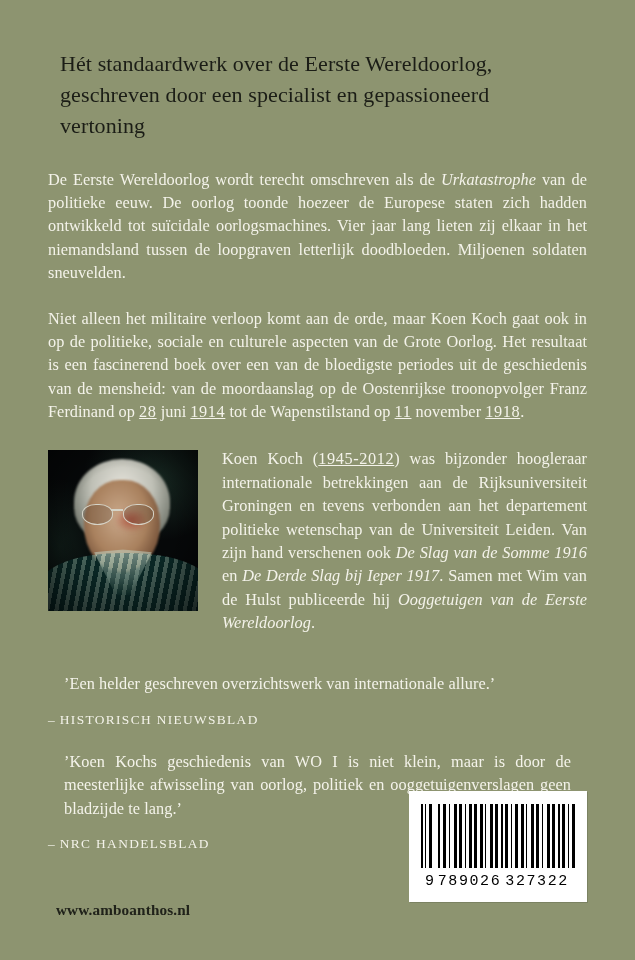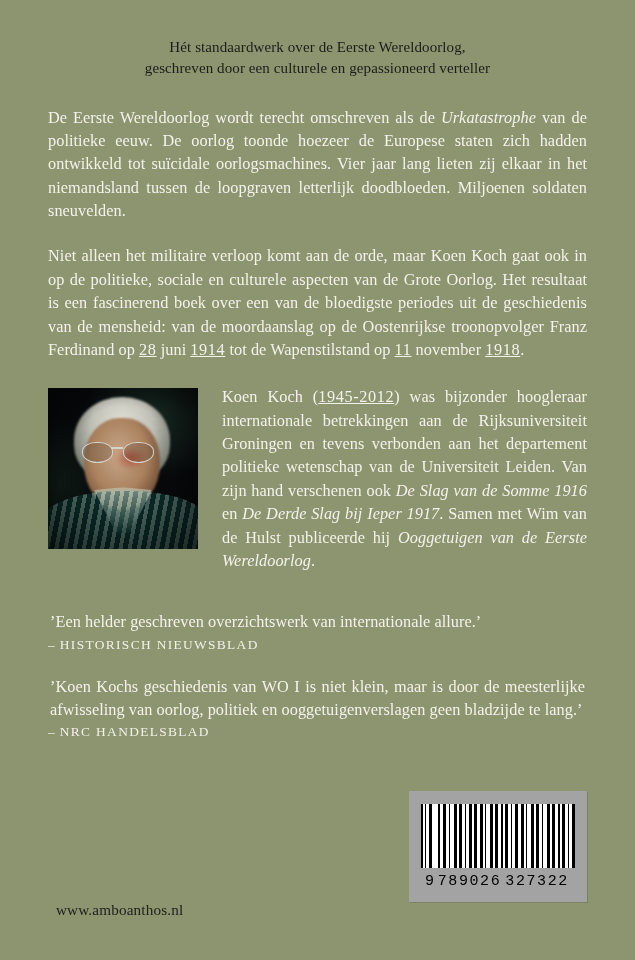--- a/index.html
+++ b/index.html
@@ -18,25 +18,25 @@
 
   .page {
     position: absolute;
     inset: 0;
     padding: 0 48px;
     box-sizing: border-box;
   }
 
   
   .headline {
-    margin: 1px;
+    margin: 12px;
     padding-top: 36px;
-    text-align: center;
+    text-align: left;
     color: #1b1d16;
-    font-size: 15px;
+    font-size: 22px;
     line-height: 1.42;
     font-weight: normal;
     letter-spacing: 0.1px;
   }
   .headline .l2 { display: block; }
 
   
   .body-copy {
     margin: 0;
     color: #f4f3ea;
@@ -151,21 +151,21 @@
     text-align: justify;
     letter-spacing: 0.05px;
   }
   .author-bio em { font-style: italic; }
 
   
   .reviews { margin-top: 30px; }
   .review { margin-bottom: 22px; }
   .review:last-child { margin-bottom: 0; }
   .review-text {
-    margin: 2px;
+    margin: 16px;
     color: #f4f3ea;
     font-size: 16.3px;
     line-height: 1.435;
     text-align: justify;
     letter-spacing: 0.05px;
   }
   .review-source {
     margin: 3px 0 0 0;
     color: #f4f3ea;
     font-size: 13.4px;
@@ -183,21 +183,21 @@
     margin: 0 5px 0 2px;
   }
 
   
   .barcode-box {
     position: absolute;
     left: 409px;
     top: 791px;
     width: 178px;
     height: 111px;
-    background: #a3a3a3;
+    background: #ffffff;
     box-sizing: border-box;
     padding: 13px 12px 4px 12px;
     box-shadow: 1px 1px 0 rgba(0,0,0,0.12);
   }
   .barcode-bars {
     height: 64px;
     width: 100%;
     background-repeat: no-repeat;
     background-image:
       linear-gradient(90deg,
@@ -230,30 +230,31 @@
   .barcode-number .grp { margin: 0 2px; }
 
   
   .website {
     position: absolute;
     left: 56px;
     top: 901px;
     color: #20221a;
     font-size: 15.2px;
     letter-spacing: 0.15px;
+    font-weight: bold;
   }
 </style>
 </head>
 <body>
 
 <div class="page">
 
   <h1 class="headline">
     <span>Hét standaardwerk over de Eerste Wereldoorlog,</span>
-    <span class="l2">geschreven door een culturele en gepassioneerd verteller</span>
+    <span class="l2">geschreven door een specialist en gepassioneerd vertoning</span>
   </h1>
 
   <p class="body-copy p-1"><span>De Eerste Wereldoorlog wordt terecht omschreven als de </span><em>Urkatastrophe</em><span> van de politieke eeuw. De oorlog toonde hoezeer de Europese staten zich hadden ontwikkeld tot suïcidale oorlogsmachines. Vier jaar lang lieten zij elkaar in het niemandsland tussen de loopgraven letterlijk doodbloeden. Miljoenen soldaten sneuvelden.</span></p>
 
   <p class="body-copy p-2"><span>Niet alleen het militaire verloop komt aan de orde, maar Koen Koch gaat ook in op de politieke, sociale en culturele aspecten van de Grote Oorlog. Het resultaat is een fascinerend boek over een van de bloedigste periodes uit de geschiedenis van de mensheid: van de moordaanslag op de Oostenrijkse troonopvolger Franz Ferdinand op </span><span class="onum">28</span><span> juni </span><span class="onum">1914</span><span> tot de Wapenstilstand op </span><span class="onum">11</span><span> november </span><span class="onum">1918</span><span>.</span></p>
 
   <div class="author-block">
     <div class="author-photo">
       <div class="bg-dark"></div>
       <div class="hair"></div>

